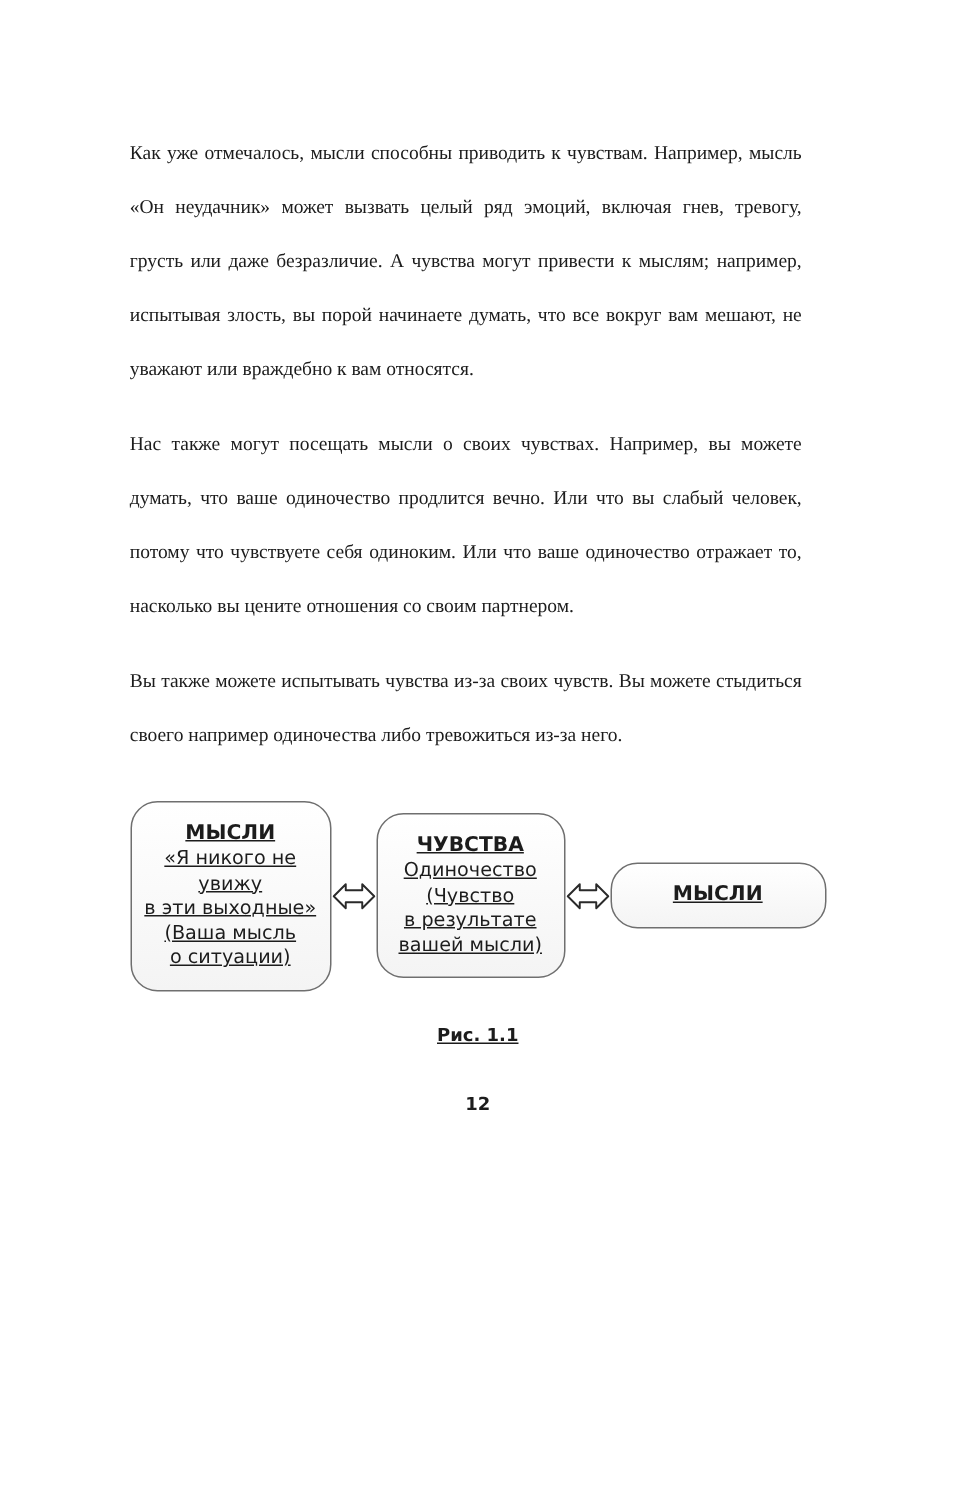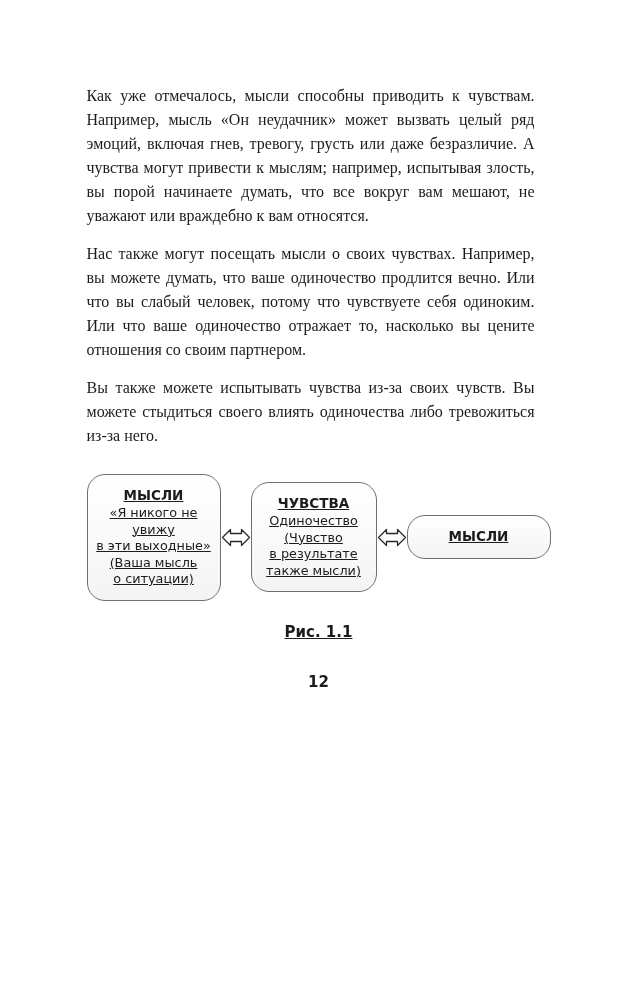--- a/index.html
+++ b/index.html
@@ -16,22 +16,22 @@
     color: #1c1c1c;
   }
   .page {
     width: 464px;
     margin: 0 auto;
     padding-top: 84px;
     box-sizing: border-box;
   }
   .text-block p {
     margin: 0 16px 14px 0;
-    font-size: 16px;
-    line-height: 24px;
+    font-size: 13px;
+    line-height: 36px;
     text-align: justify;
     hyphens: auto;
     -webkit-hyphens: auto;
   }
   .figure {
     margin-top: 26px;
     text-decoration: underline;
   }
   .diagram-row {
     display: flex;
@@ -64,40 +64,40 @@
   .arrow-wrap {
     flex: 0 0 auto;
     display: flex;
     align-items: center;
     justify-content: center;
   }
   .caption {
     text-align: center;
     font-family: "DejaVu Sans", sans-serif;
     font-weight: bold;
-    font-size: 15px;
+    font-size: 12px;
     margin-top: 22px;
   }
   .page-number {
     text-align: center;
     font-family: "DejaVu Sans", sans-serif;
     font-weight: bold;
-    font-size: 15px;
+    font-size: 12px;
     margin-top: 32px;
   }
 </style>
 </head>
 <body>
 
 <div class="page">
 
   <div class="text-block">
     <p>Как уже отмечалось, мысли способны приводить к чувствам. Например, мысль «Он неудачник» может вызвать целый ряд эмоций, включая гнев, тревогу, грусть или даже безразличие. А чувства могут привести к мыслям; например, испытывая злость, вы порой начинаете думать, что все вокруг вам мешают, не уважают или враждебно к вам относятся.</p>
     <p>Нас также могут посещать мысли о своих чувствах. Например, вы можете думать, что ваше одиночество продлится вечно. Или что вы слабый человек, потому что чувствуете себя одиноким. Или что ваше одиночество отражает то, насколько вы цените отношения со своим партнером.</p>
-    <p>Вы также можете испытывать чувства из-за своих чувств. Вы можете стыдиться своего влиять одиночества либо тревожиться из-за него.</p>
+    <p>Вы также можете испытывать чувства из-за своих чувств. Вы можете стыдиться своего например одиночества либо тревожиться из-за него.</p>
   </div>
 
   <div class="figure">
     <div class="diagram-row">
 
       <div class="dbox dbox-1">
         <div class="box-title">МЫСЛИ</div>
         <div class="box-body">«Я никого не
 увижу
 в эти выходные»
@@ -109,21 +109,21 @@
         <svg width="30" height="19" viewBox="0 0 30 19" aria-hidden="true">
           <path d="M1.5 9.5 L9.5 1.5 L9.5 5.5 L20.5 5.5 L20.5 1.5 L28.5 9.5 L20.5 17.5 L20.5 13.5 L9.5 13.5 L9.5 17.5 Z" fill="#ffffff" stroke="#2a2a2a" stroke-width="1.3" stroke-linejoin="round"></path>
         </svg>
       </span>
 
       <div class="dbox dbox-2">
         <div class="box-title">ЧУВСТВА</div>
         <div class="box-body">Одиночество
 (Чувство
 в результате
-также мысли)</div>
+вашей мысли)</div>
       </div>
 
       <span class="arrow-wrap">
         <svg width="30" height="19" viewBox="0 0 30 19" aria-hidden="true">
           <path d="M1.5 9.5 L9.5 1.5 L9.5 5.5 L20.5 5.5 L20.5 1.5 L28.5 9.5 L20.5 17.5 L20.5 13.5 L9.5 13.5 L9.5 17.5 Z" fill="#ffffff" stroke="#2a2a2a" stroke-width="1.3" stroke-linejoin="round"></path>
         </svg>
       </span>
 
       <div class="dbox dbox-3">
         <div class="box-title">МЫСЛИ</div>

